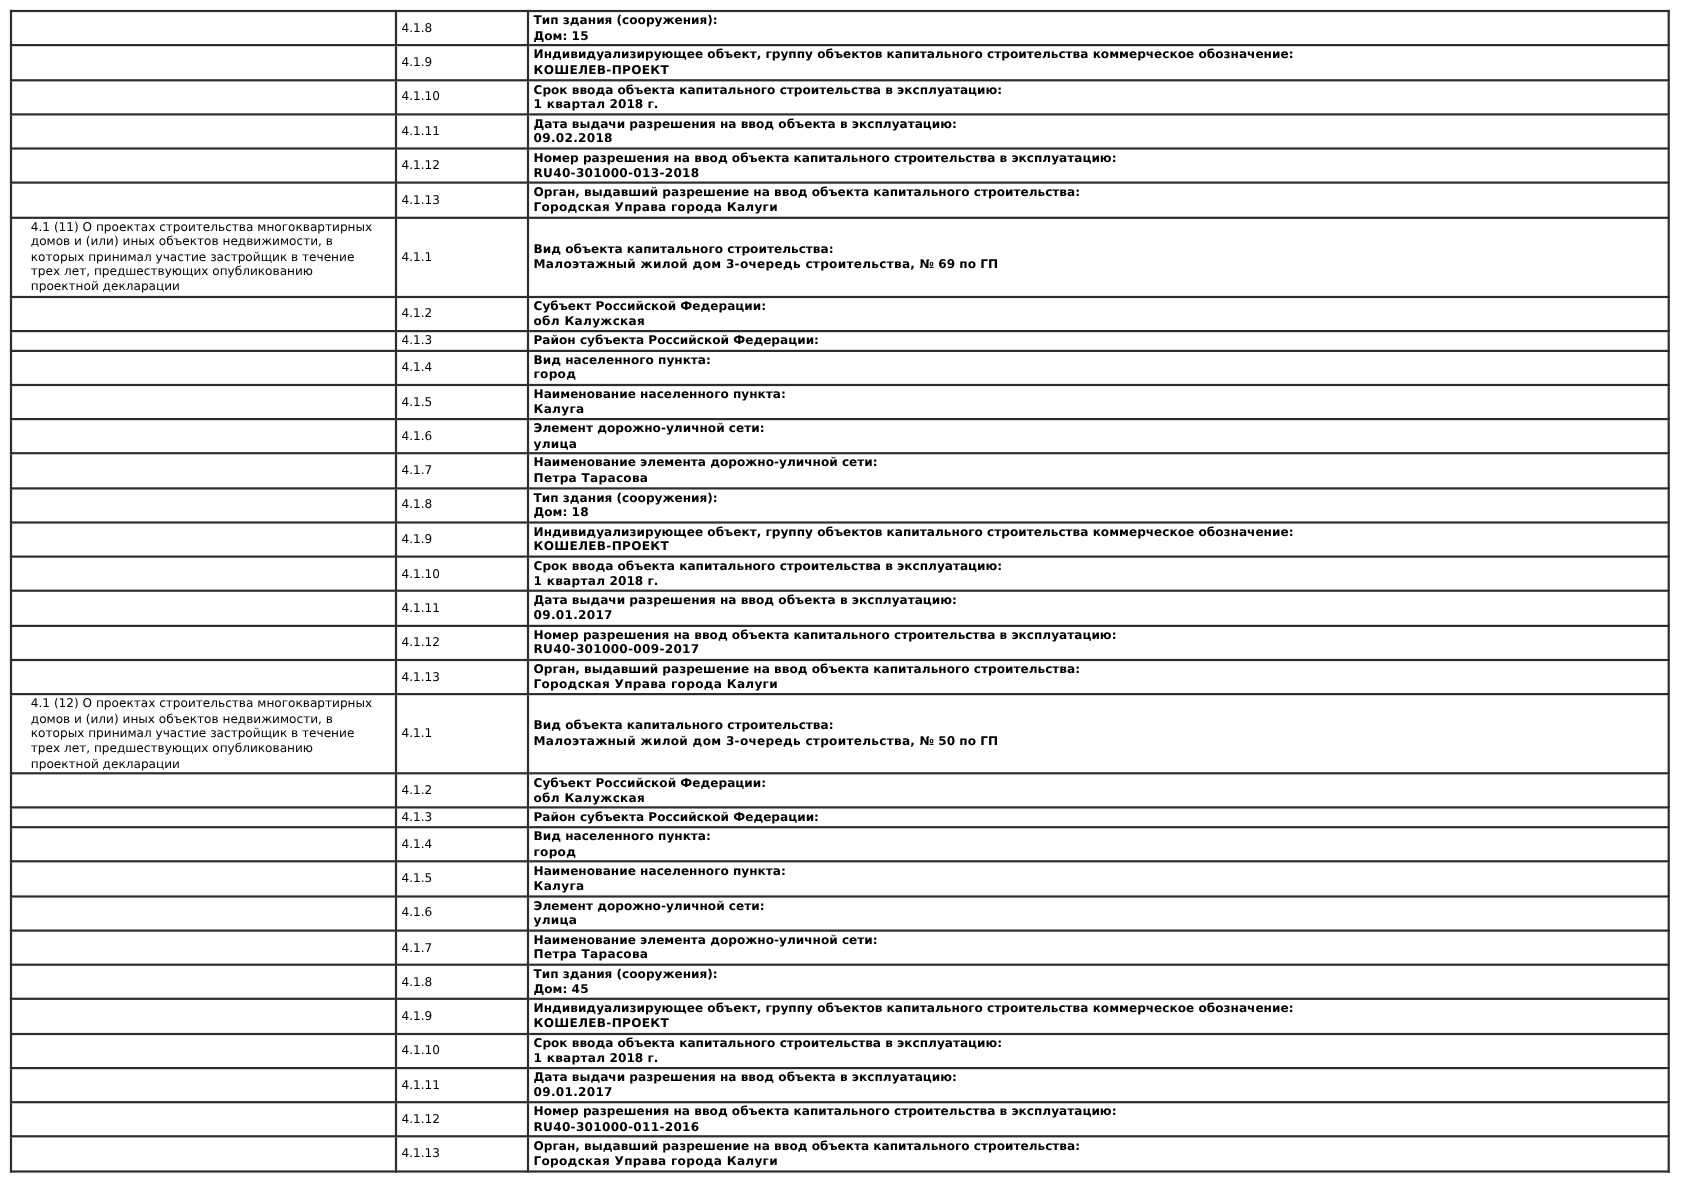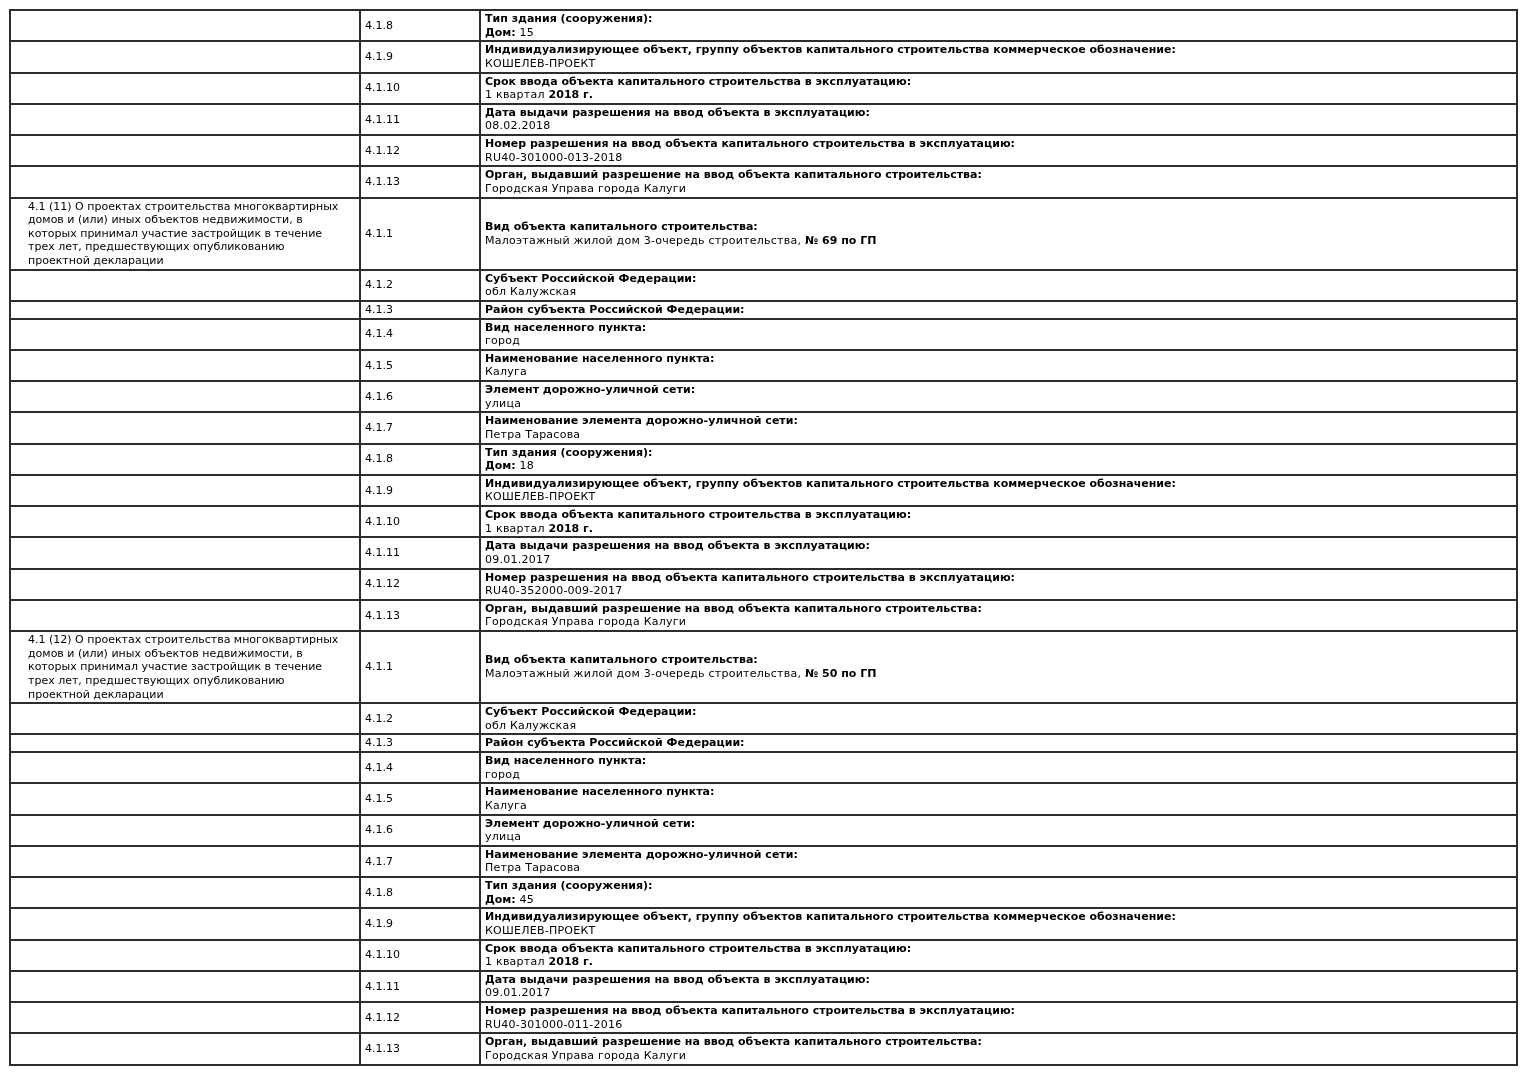--- a/index.html
+++ b/index.html
@@ -25,21 +25,21 @@
     padding: 1px 4px;
     line-height: 1.24;
     overflow: hidden;
   }
   td.col-section { width: 350px; padding: 1px 17px; }
   td.col-num     { width: 120px; }
   td.col-content { }
   .section-text { font-weight: normal; }
   .field-label { font-weight: bold; }
   .field-value .seg { font-weight: bold; }
-  .field-value .seg.bold { font-weight: normal; letter-spacing: 0.25px; text-align: right; }
+  .field-value .seg.bold { font-weight: bold; letter-spacing: 0.25px; text-align: right; }
 </style>
 </head>
 <body>
 
 <div class="page">
   <table class="doc-table">
     <tbody id="table-body">
         <tr>
           <td class="col-section"></td>
           <td class="col-num">4.1.8</td>
@@ -62,21 +62,21 @@
           <td class="col-content">
             <div class="field-label">Срок ввода объекта капитального строительства в эксплуатацию:</div>
             <div class="field-value"><span class="seg bold">1 квартал</span><span class="seg"> 2018 г.</span></div>
           </td>
         </tr>
         <tr>
           <td class="col-section"></td>
           <td class="col-num">4.1.11</td>
           <td class="col-content">
             <div class="field-label">Дата выдачи разрешения на ввод объекта в эксплуатацию:</div>
-            <div class="field-value"><span class="seg bold">08.02.2018</span></div>
+            <div class="field-value"><span class="seg bold">09.02.2018</span></div>
           </td>
         </tr>
         <tr>
           <td class="col-section"></td>
           <td class="col-num">4.1.12</td>
           <td class="col-content">
             <div class="field-label">Номер разрешения на ввод объекта капитального строительства в эксплуатацию:</div>
             <div class="field-value"><span class="seg bold">RU40-301000-013-2018</span></div>
           </td>
         </tr>
@@ -175,21 +175,21 @@
           <td class="col-content">
             <div class="field-label">Дата выдачи разрешения на ввод объекта в эксплуатацию:</div>
             <div class="field-value"><span class="seg bold">09.01.2017</span></div>
           </td>
         </tr>
         <tr>
           <td class="col-section"></td>
           <td class="col-num">4.1.12</td>
           <td class="col-content">
             <div class="field-label">Номер разрешения на ввод объекта капитального строительства в эксплуатацию:</div>
-            <div class="field-value"><span class="seg bold">RU40-352000-009-2017</span></div>
+            <div class="field-value"><span class="seg bold">RU40-301000-009-2017</span></div>
           </td>
         </tr>
         <tr>
           <td class="col-section"></td>
           <td class="col-num">4.1.13</td>
           <td class="col-content">
             <div class="field-label">Орган, выдавший разрешение на ввод объекта капитального строительства:</div>
             <div class="field-value"><span class="seg bold">Городская Управа города Калуги</span></div>
           </td>
         </tr>

